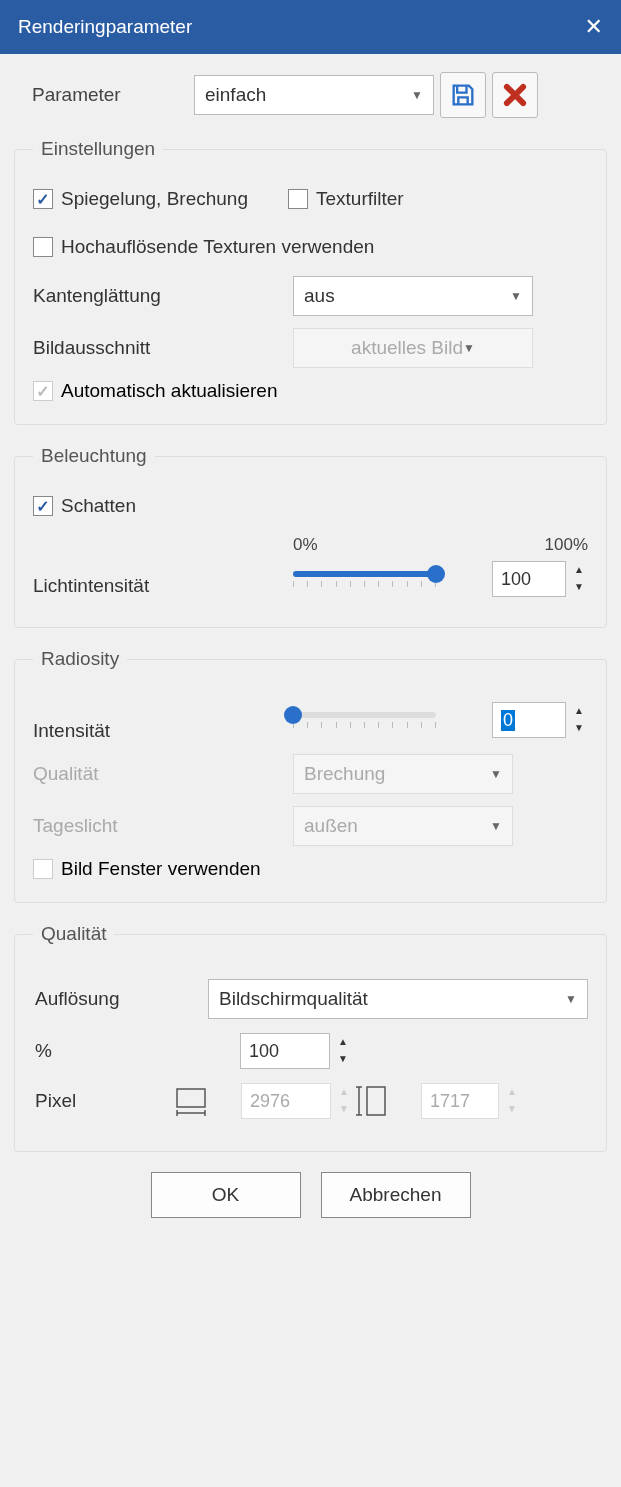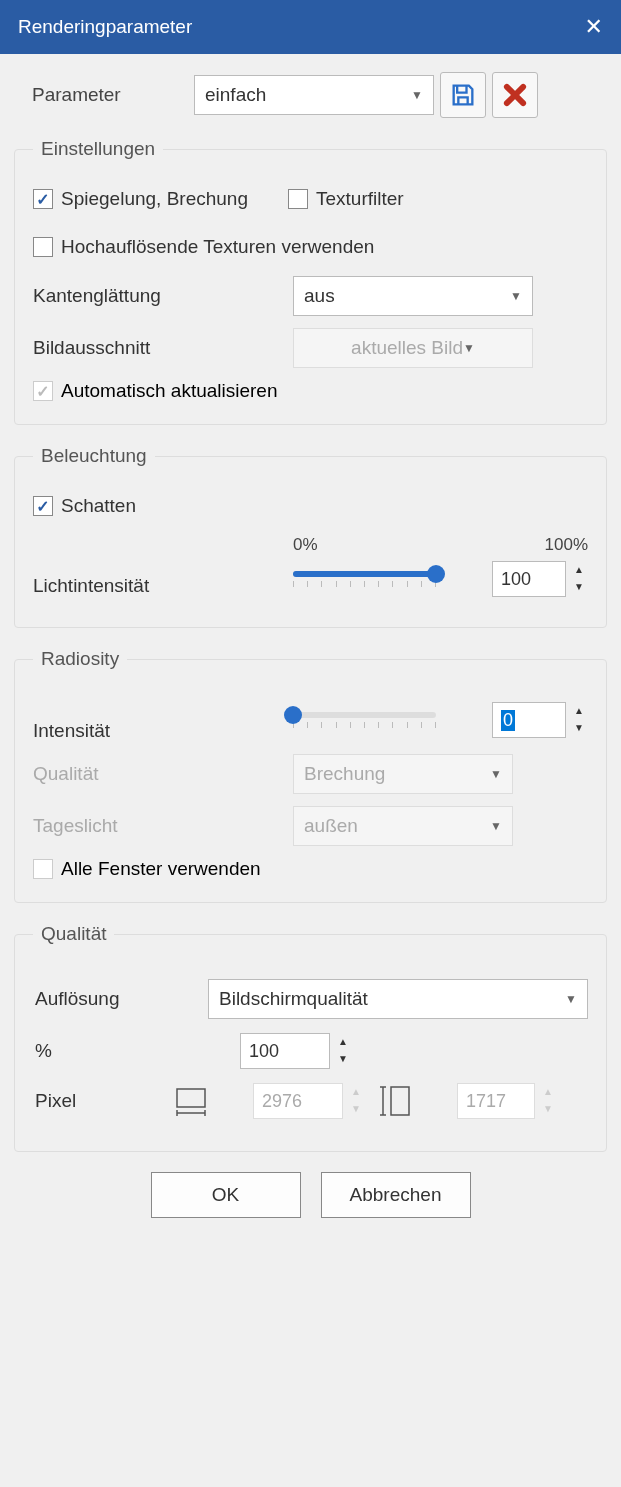--- a/index.html
+++ b/index.html
@@ -34,21 +34,21 @@
 .slider-ticks { display: flex; justify-content: space-between; margin-top: 4px; height: 6px; }
 .slider-ticks span { width: 1px; height: 6px; background: #bbb; }
 .spinner { display: flex; margin-left: 32px; }
 .spinner .val { width: 74px; height: 36px; border: 1px solid #bbb; background: #fff; display: flex; align-items: center; padding: 0 8px; font-size: 18px; }
 .spinner .btns { display: flex; flex-direction: column; margin-left: 4px; }
 .spinner .btns div { width: 18px; height: 17px; font-size: 10px; line-height: 1; display: flex; align-items: center; justify-content: center; cursor: pointer; color: #333; }
 .spinner.disabled .val { color: #aaa; border-color: #ddd; }
 .spinner.disabled .btns div { color: #ccc; }
 .qrow { display: flex; align-items: center; margin: 14px 0; }
 .qlabel { width: 175px; font-size: 19px; color: #333; padding-left: 2px; }
-.pxrow { display: flex; align-items: flex-start; gap: 12px; }
+.pxrow { display: flex; align-items: flex-start; gap: 0; }
 .pxicon { width: 36px; }
 .footer { display: flex; justify-content: center; gap: 20px; padding: 20px 0 18px 0; }
 .btn { min-width: 150px; height: 46px; border: 1px solid #888; background: #fdfdfd; font-size: 19px; display: flex; align-items: center; justify-content: center; cursor: pointer; }
 svg { display: block; }
 </style>
 </head>
 <body>
 
 <div class="titlebar">
   <span class="titlebar-text">Renderingparameter</span>
@@ -200,21 +200,21 @@
     </div>
     <div class="frow">
       <div class="flabel disabled">Tageslicht</div>
       <div class="select disabled" style="max-width:220px;">
         <span>außen</span>
         <span class="arrow">▼</span>
       </div>
     </div>
     <div class="cbrow" style="margin-bottom:4px;">
       <span class="cb disabled"></span>
-      <span class="cblabel disabled">Alle Fenster verwenden</span>
+      <span class="cblabel disabled">Bild Fenster verwenden</span>
     </div>
   </fieldset>
 
   <fieldset>
     <legend>Qualität</legend>
     <div class="qrow">
       <div class="qlabel">Auflösung</div>
       <div class="select">
         <span>Bildschirmqualität</span>
         <span class="arrow">▼</span>

